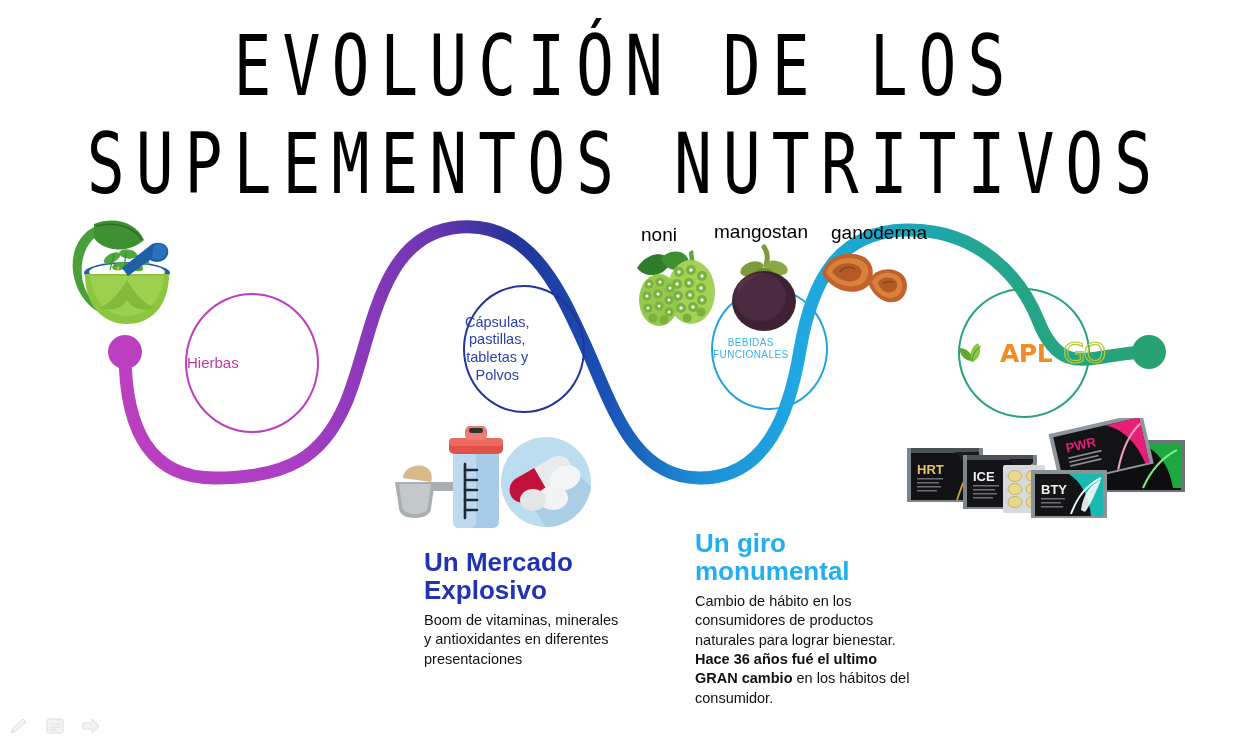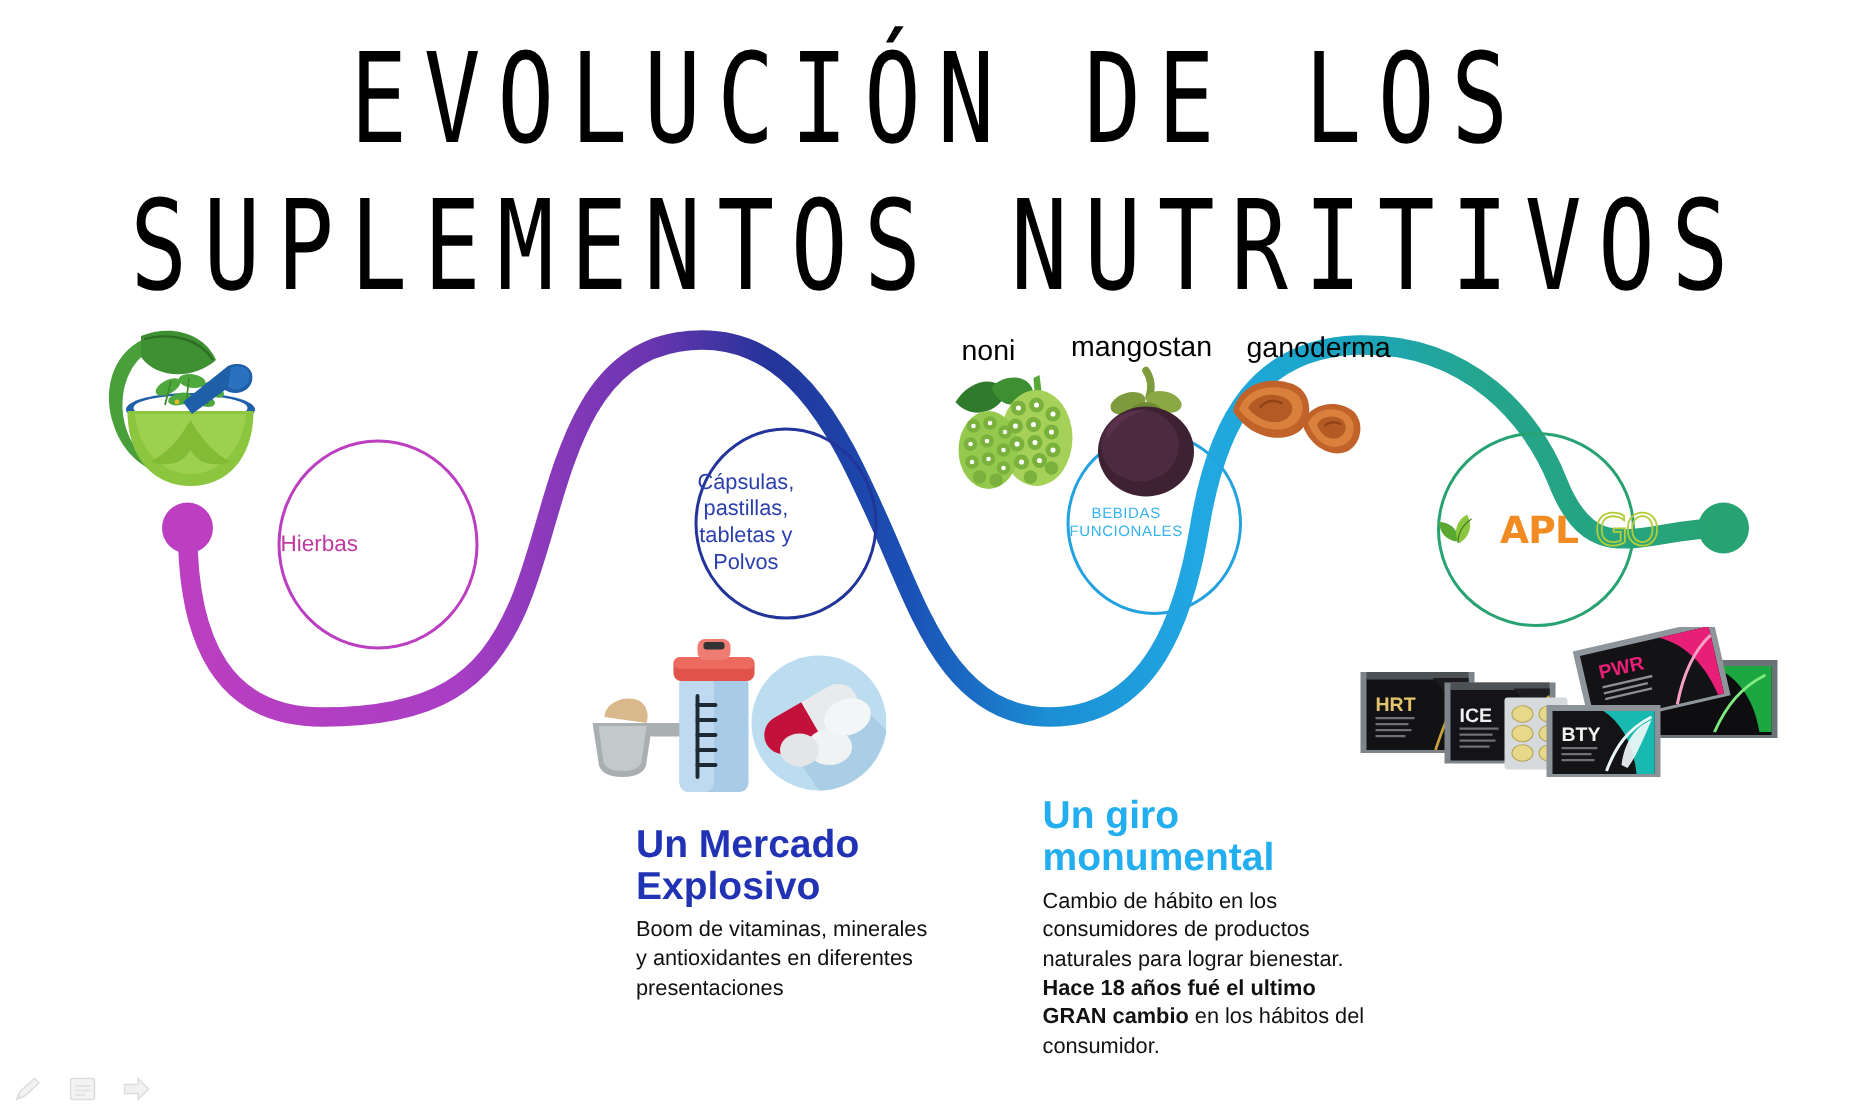--- a/index.html
+++ b/index.html
@@ -439,21 +439,21 @@
 
   <div class="col" id="col-2">
     <div class="col-head">Un Mercado Explosivo</div>
     <div class="col-body">
       <span>Boom de vitaminas, minerales y antioxidantes en diferentes presentaciones</span>
     </div>
   </div>
 
   <div class="col" id="col-3">
     <div class="col-head">Un giro monumental</div>
-    <div class="col-body"><span>Cambio de hábito en los consumidores de productos naturales para lograr bienestar. </span><b>Hace 18 años fué el ultimo GRAN cambio</b><span> en los hábitos del consumidor.</span></div>
+    <div class="col-body"><span>Cambio de hábito en los consumidores de productos naturales para lograr bienestar. </span><b>Hace 36 años fué el ultimo GRAN cambio</b><span> en los hábitos del consumidor.</span></div>
   </div>
 
 
   <div id="presenter-toolbar">
     <span class="tb-icon">
       <svg viewBox="0 0 22 20" width="22" height="20">
         <path d="M3 17 L5 12 L15 3 L18 6 L8 15 Z" fill="#f2f2f2" stroke="#dcdcdc" stroke-width="1"></path>
         <path d="M3 17 L5 14 L6 16 Z" fill="#e0e0e0"></path>
       </svg>
     </span>

